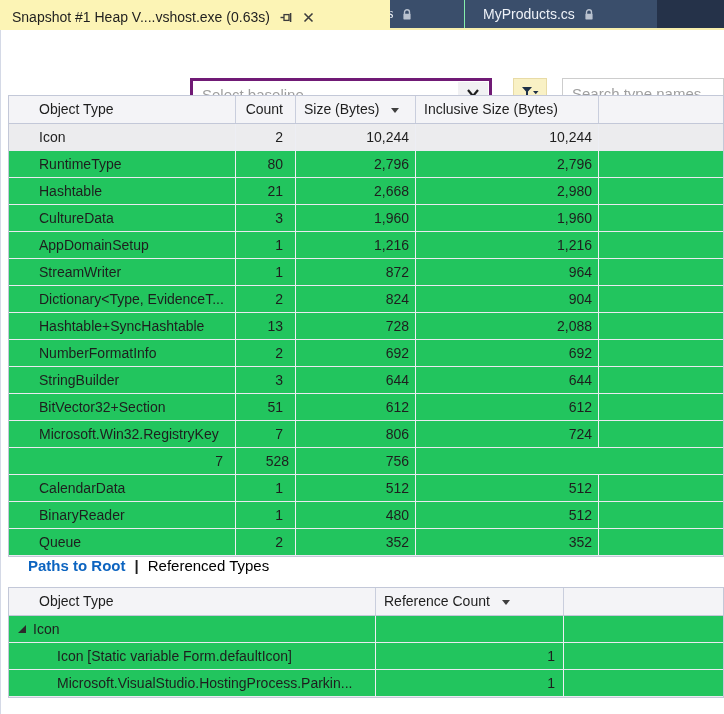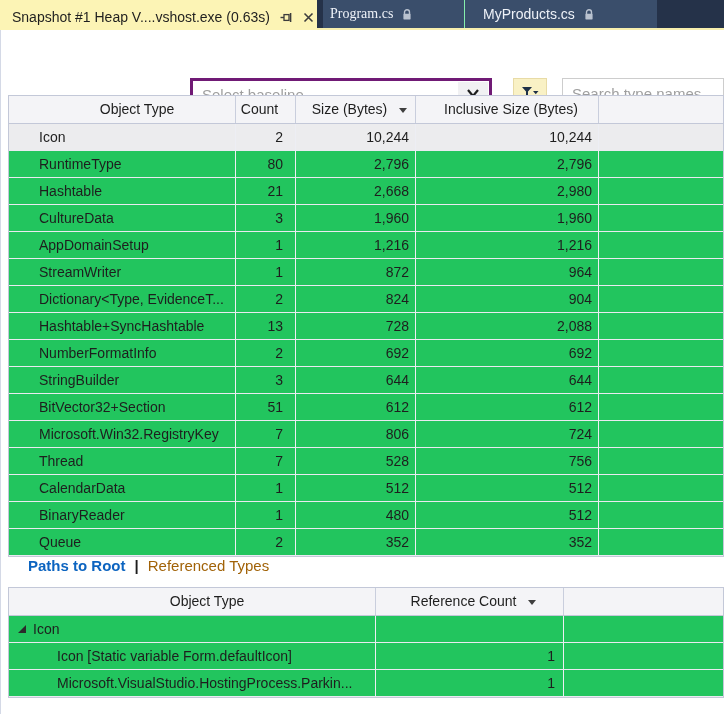--- a/index.html
+++ b/index.html
@@ -6,21 +6,21 @@
   body{
     width:724px;height:714px;position:relative;overflow:hidden;
     background:#ffffff;color:#1e1e1e;
     font-family:"Liberation Sans","DejaVu Sans",sans-serif;
     font-size:14px;
   }
   
   .tabstrip{position:absolute;left:0;top:0;width:724px;height:30px;background:#253249;}
   .tabstrip .accent-line{position:absolute;left:0;bottom:0;width:100%;height:2px;background:#f7efae;}
   .tab-active{
-    position:absolute;left:0;top:0;width:317px;height:30px;background:#fcf4b5;
+    position:absolute;left:0;top:0;width:390px;height:30px;background:#fcf4b5;
     display:flex;align-items:center;padding:4px 8px 0 12px;box-sizing:border-box;
     color:#1f1f1f;white-space:nowrap;z-index:2;
   }
   .tab-active .title{flex:0 0 auto;}
   .tab-active .ticon{margin-left:10px;display:flex;align-items:center;cursor:default;}
   .doc-tabs{position:absolute;left:323px;top:0;width:334px;height:28px;background:#3a4e6b;display:flex;}
   .doc-tab{height:28px;display:flex;align-items:center;box-sizing:border-box;color:#eef2f8;white-space:nowrap;}
   .doc-tab.program{width:142px;padding-left:7px;border-right:1px solid #86efac;font-family:Liberation Serif, serif;}
   .doc-tab.myproducts{width:191px;padding-left:18px;}
   .doc-tab .lock{margin-left:8px;display:flex;align-items:center;}
@@ -44,21 +44,21 @@
   }
   .search-box{
     position:absolute;left:562px;top:48px;width:162px;height:30px;box-sizing:border-box;
     border:1px solid #cdcdcd;background:#fff;
     padding:0 0 0 9px;font-size:15px;color:#333;outline:none;
     font-family:"Liberation Sans","DejaVu Sans",sans-serif;
   }
   .search-box::placeholder{color:#9f9f9f;}
   
   .grid-head{display:grid;height:28px;line-height:27px;background:#f4f4f7;box-sizing:border-box;border-bottom:1px solid #c3c8d8;}
-  .grid-head .hcell{box-sizing:border-box;border-right:1px solid #c9cedd;overflow:hidden;white-space:nowrap;text-align:center;}
+  .grid-head .hcell{box-sizing:border-box;border-right:1px solid #c9cedd;overflow:hidden;white-space:nowrap;}
   .grid-head .hcell:last-child{border-right:none;}
   .grid-row{display:grid;height:27px;line-height:26px;box-sizing:border-box;border-bottom:1px solid #e9eaf1;background:#22c55e;}
   .grid-row .cell{box-sizing:border-box;border-right:1px solid #edeef4;overflow:hidden;white-space:nowrap;}
   .grid-row .cell:last-child{border-right:none;}
   .grid-row.selected{background:#ececee;}
   .sort-arrow{
     display:inline-block;width:0;height:0;margin-left:12px;vertical-align:middle;
     border-left:4.5px solid transparent;border-right:4.5px solid transparent;border-top:5.5px solid #3f3f3f;
   }
   
@@ -66,21 +66,21 @@
   .heap-table .grid-head,.heap-table .grid-row{grid-template-columns:227px 60px 120px 183px 1fr;}
   .h-type,.c-type{padding-left:30px;}
   .h-count,.c-count{text-align:right;padding-right:12px;}
   .h-size{padding-left:8px;}
   .h-incl{padding-left:8px;}
   .c-size,.c-incl{text-align:right;padding-right:6px;}
   
   .pane-tabs{position:absolute;left:28px;top:556px;height:19px;display:flex;align-items:center;font-size:15px;}
   .pane-tab-active{color:#0c64c0;font-weight:bold;cursor:default;}
   .pane-tab-sep{margin:0 9px;font-weight:bold;color:#1e1e1e;}
-  .pane-tab{color:#a16207;cursor:default;}
+  .pane-tab{color:#000000;cursor:default;}
   .paths-table{position:absolute;left:8px;top:587px;width:716px;border:1px solid #c3c8d8;box-sizing:border-box;}
   .paths-table .grid-head,.paths-table .grid-row{grid-template-columns:367px 188px 1fr;}
   .p-type{padding-left:30px;}
   .p-ref-h{padding-left:8px;}
   .p-ref{text-align:right;padding-right:8px;}
   .p-obj-parent{display:flex;align-items:center;padding-left:8px;gap:6px;}
   .p-obj-child{padding-left:48px;}
   .twisty{display:flex;align-items:center;}
   
   .pane-left-border{position:absolute;left:0;top:30px;width:1px;height:684px;background:#d4d9e6;}
@@ -234,21 +234,20 @@
         <div class="cell "></div>
       </div>
       <div class="grid-row">
         <div class="cell c-type">Microsoft.Win32.RegistryKey</div>
         <div class="cell c-count">7</div>
         <div class="cell c-size">806</div>
         <div class="cell c-incl">724</div>
         <div class="cell "></div>
       </div>
       <div class="grid-row">
-        <div class="cell c-type">Thread</div>
         <div class="cell c-count">7</div>
         <div class="cell c-size">528</div>
         <div class="cell c-incl">756</div>
         <div class="cell "></div>
       </div>
       <div class="grid-row">
         <div class="cell c-type">CalendarData</div>
         <div class="cell c-count">1</div>
         <div class="cell c-size">512</div>
         <div class="cell c-incl">512</div>

